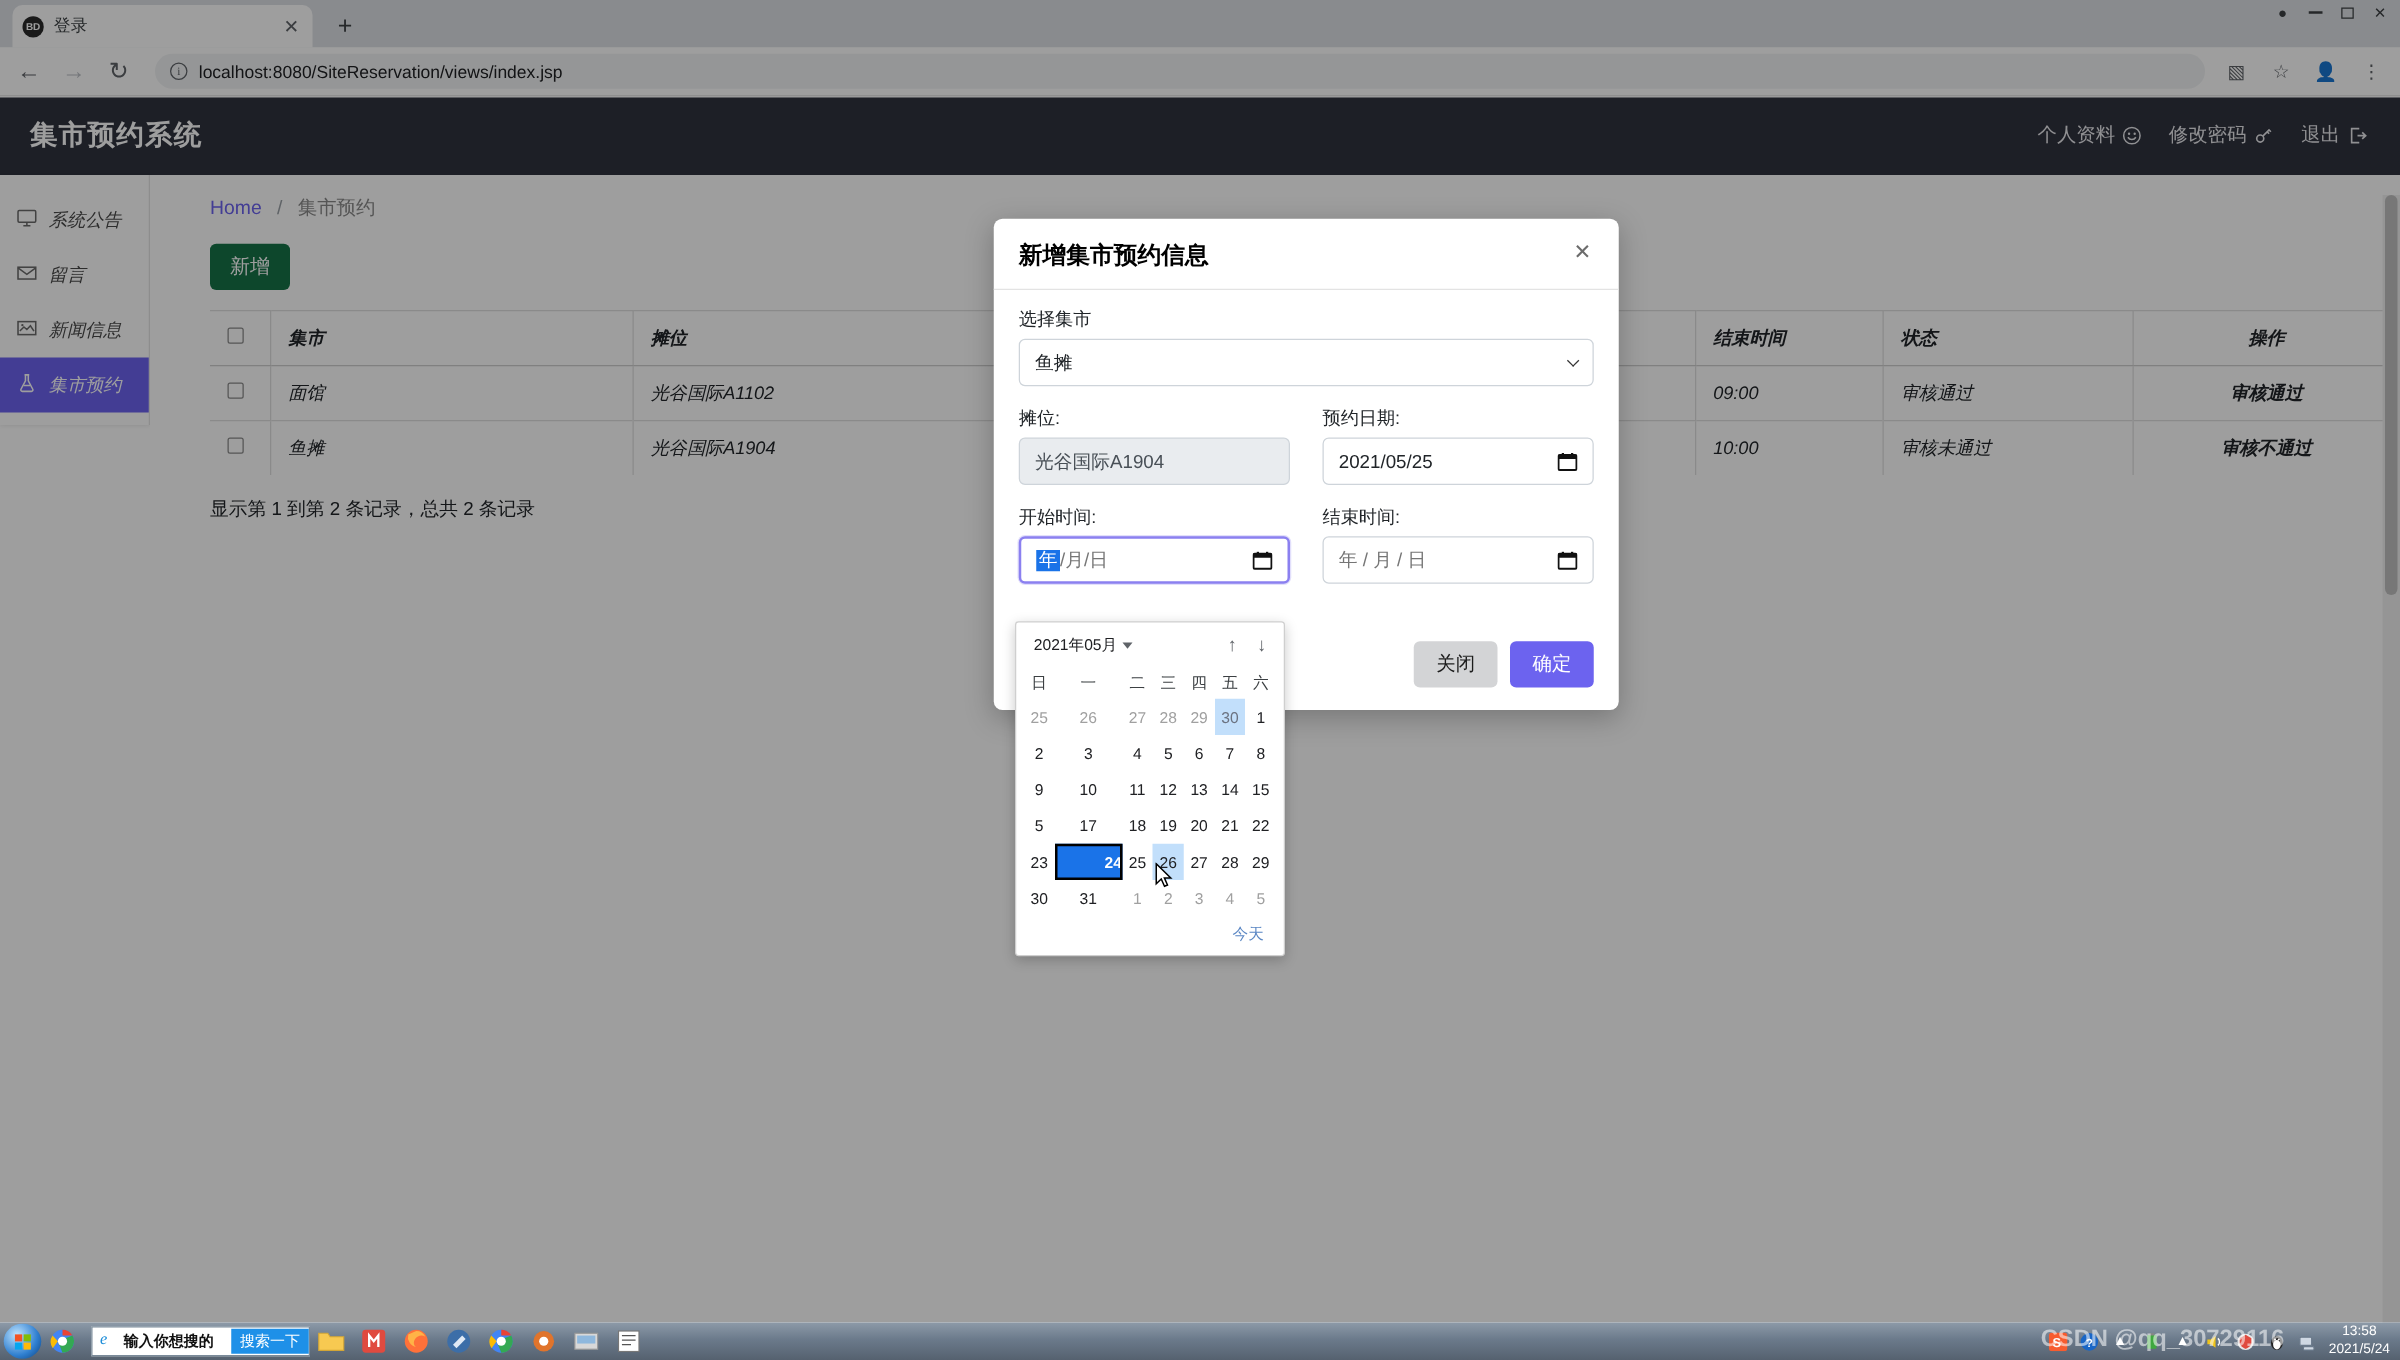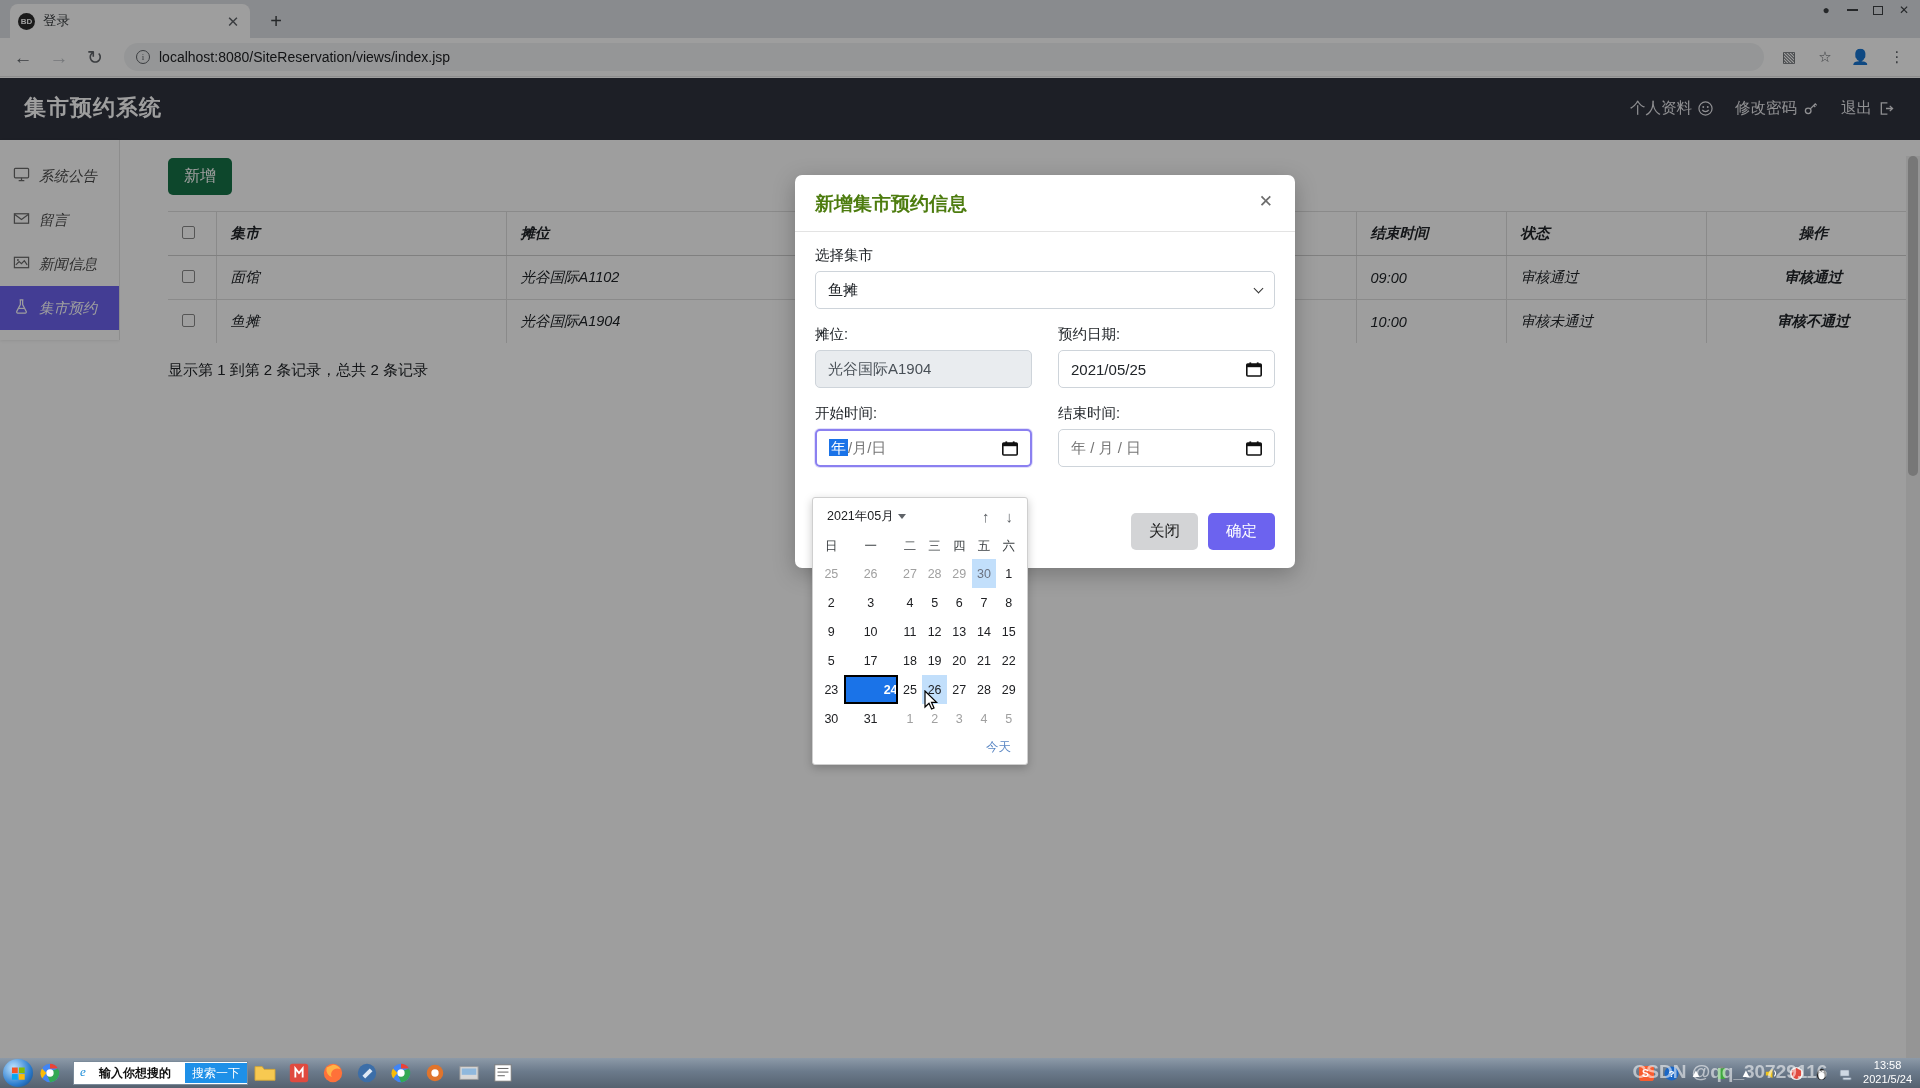--- a/index.html
+++ b/index.html
@@ -116,21 +116,21 @@
   
   .backdrop { position: absolute; top: 0; left: 0; width: 1920px; height: 1058px; background: rgba(0,0,0,.38); }
   .modal {
     position: absolute; left: 795px; top: 175px; width: 500px;
     background: #fff; border-radius: 7px; box-shadow: 0 6px 22px rgba(0,0,0,.25);
   }
   .modal-head {
     display: flex; align-items: flex-start; justify-content: space-between;
     padding: 16px 20px 14px 20px; border-bottom: 1px solid #e3e3e3;
   }
-  .modal-title { font-size: 19px; font-weight: bold; color: #4d7c0f; }
+  .modal-title { font-size: 19px; font-weight: bold; color: #000000; }
   .modal-x { font-size: 17px; color: #6c6c6c; line-height: 1; padding: 2px 2px; }
   .modal-body { padding: 14px 20px 6px 20px; }
   .field-label { font-size: 14.5px; color: #212529; margin-bottom: 6px; }
   .ctl {
     width: 100%; height: 38px; border: 1px solid #ced4da; border-radius: 5px;
     background: #fff; font-size: 15px; color: #212529; padding: 0 12px;
     display: flex; align-items: center; justify-content: space-between;
   }
   .ctl.disabled { background: #e9ecef; color: #495057; }
   .ctl.focused { border: 2px solid #8b80f0; box-shadow: 0 0 0 1px rgba(139,128,240,.25); }
@@ -314,20 +314,25 @@
           <svg width="17" height="17" viewBox="0 0 18 18">
               <path d="M7 2h4M7.8 2v5L4 14.2c-.4.8.1 1.8 1.1 1.8h7.8c1 0 1.5-1 1.1-1.8L10.2 7V2" fill="none" stroke="#fff" stroke-width="1.3"></path>
               <path d="M6.2 11h5.6" stroke="#fff" stroke-width="1.2"></path>
             </svg>
         </span>
         <span>集市预约</span>
       </div>
     </div>
 
     <div class="content">
+      <div class="breadcrumb">
+        <a href="#">Home</a>
+        <span class="sep">/</span>
+        <span class="cur">集市预约</span>
+      </div>
 
       <button class="btn-add">新增</button>
 
       <table class="data">
         <thead>
           <tr>
             <th style="width:48px">
               <span class="cbx"></span>
             </th>
             <th style="width:290px">集市</th>

